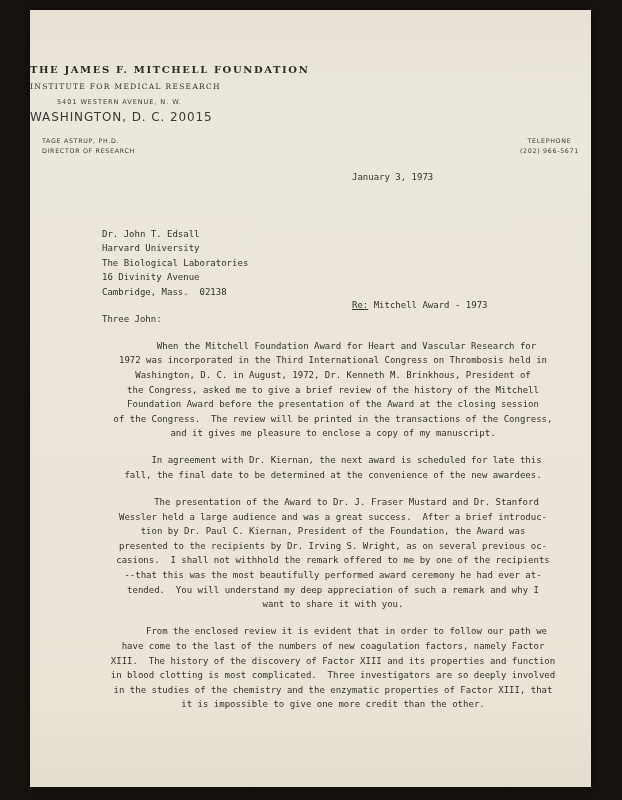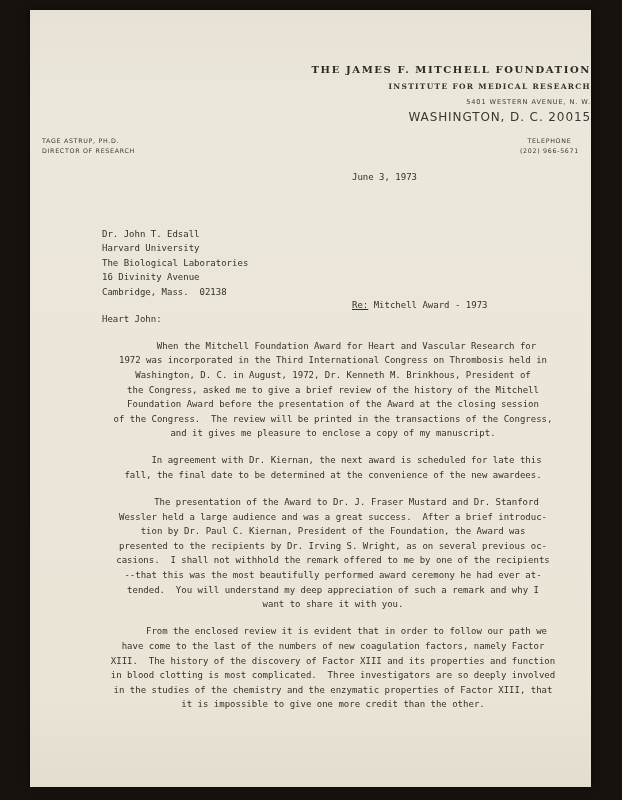--- a/index.html
+++ b/index.html
@@ -12,37 +12,36 @@
   }
   .paper{
     position:absolute;
     left:30px;top:10px;
     width:561px;height:777px;
     background:linear-gradient(180deg,#e6e1d4 0%, #ece7db 12%, #eae5d8 55%, #e9e4d6 88%, #e2ddcf 100%);
     box-shadow:0 0 6px rgba(0,0,0,0.6);
     color:#302e28;
   }
   
-  .letterhead{ text-align:right; }
+  .letterhead{ text-align:left; }
   .lh-org{
     padding-top:54px;
     font-family:"DejaVu Serif", serif;
     font-weight:700;
     font-size:10px;
     letter-spacing:1.6px;
     color:#2b2924;
   }
   .lh-inst{
     margin-top:7px;
     font-family:"DejaVu Serif", serif;
-    font-weight:700;
+    font-weight:400;
     font-size:7.5px;
     letter-spacing:1.3px;
     color:#34322c;
-    padding-left:8px;
   }
   .lh-addr1{
     margin-top:7px;
     font-family:"DejaVu Sans", sans-serif;
     font-size:6.6px;
     letter-spacing:0.9px;
     color:#3a3832;
     padding-left:27px;
   }
   .lh-addr2{
@@ -104,33 +103,33 @@
     <div>TAGE ASTRUP, PH.D.</div>
     <div>DIRECTOR OF RESEARCH</div>
   </div>
 
   <div class="lh-side lh-right">
     <div>TELEPHONE</div>
     <div>(202) 966-5671</div>
   </div>
 
   <div class="body-text typed">
-    <div class="date-line">June 3, 1973</div>
+    <div class="date-line">January 3, 1973</div>
 
     <div class="recipient">Dr. John T. Edsall
 Harvard University
 The Biological Laboratories
 16 Divinity Avenue
 Cambridge, Mass.  02138</div>
 
     <div class="re-line">
       <span class="re-label">Re:</span><span> Mitchell Award - 1973</span>
     </div>
 
-    <div class="salutation">Heart John:</div>
+    <div class="salutation">Three John:</div>
 
     <div class="paras">
         <p class="para">When the Mitchell Foundation Award for Heart and Vascular Research for
 1972 was incorporated in the Third International Congress on Thrombosis held in
 Washington, D. C. in August, 1972, Dr. Kenneth M. Brinkhous, President of
 the Congress, asked me to give a brief review of the history of the Mitchell
 Foundation Award before the presentation of the Award at the closing session
 of the Congress.  The review will be printed in the transactions of the Congress,
 and it gives me pleasure to enclose a copy of my manuscript.</p>
         <p class="para">In agreement with Dr. Kiernan, the next award is scheduled for late this

